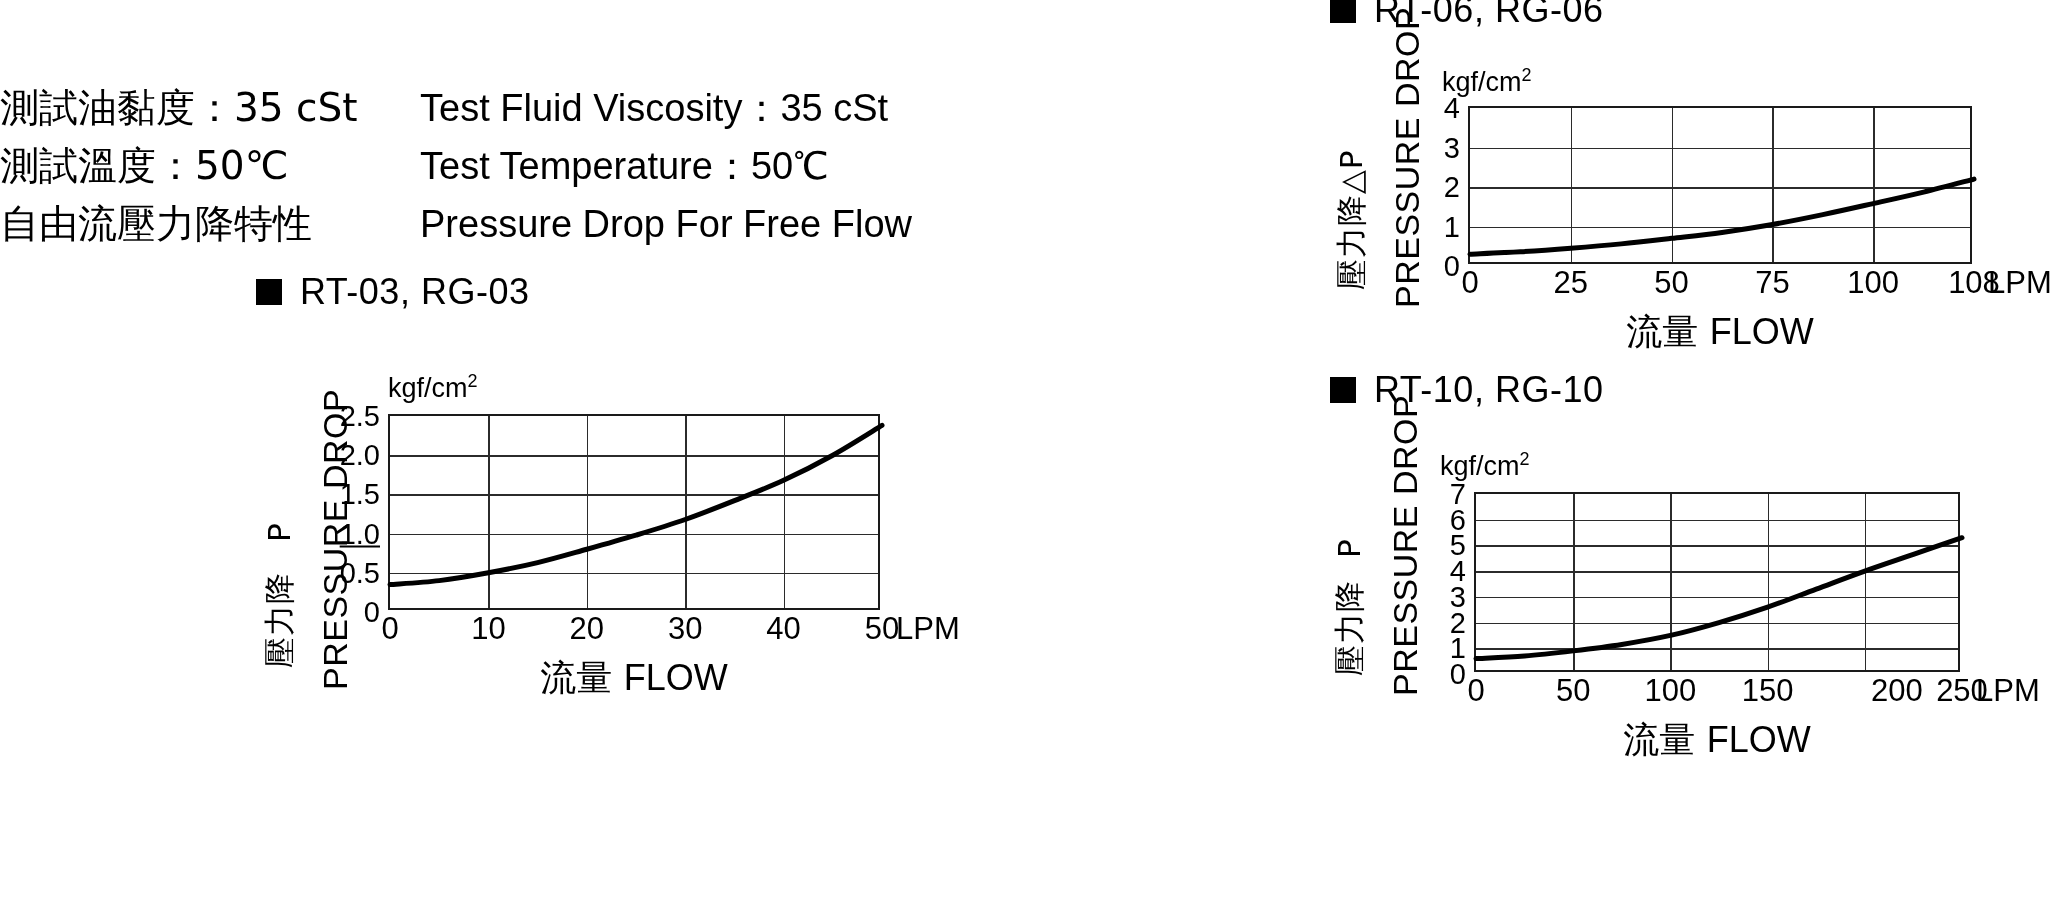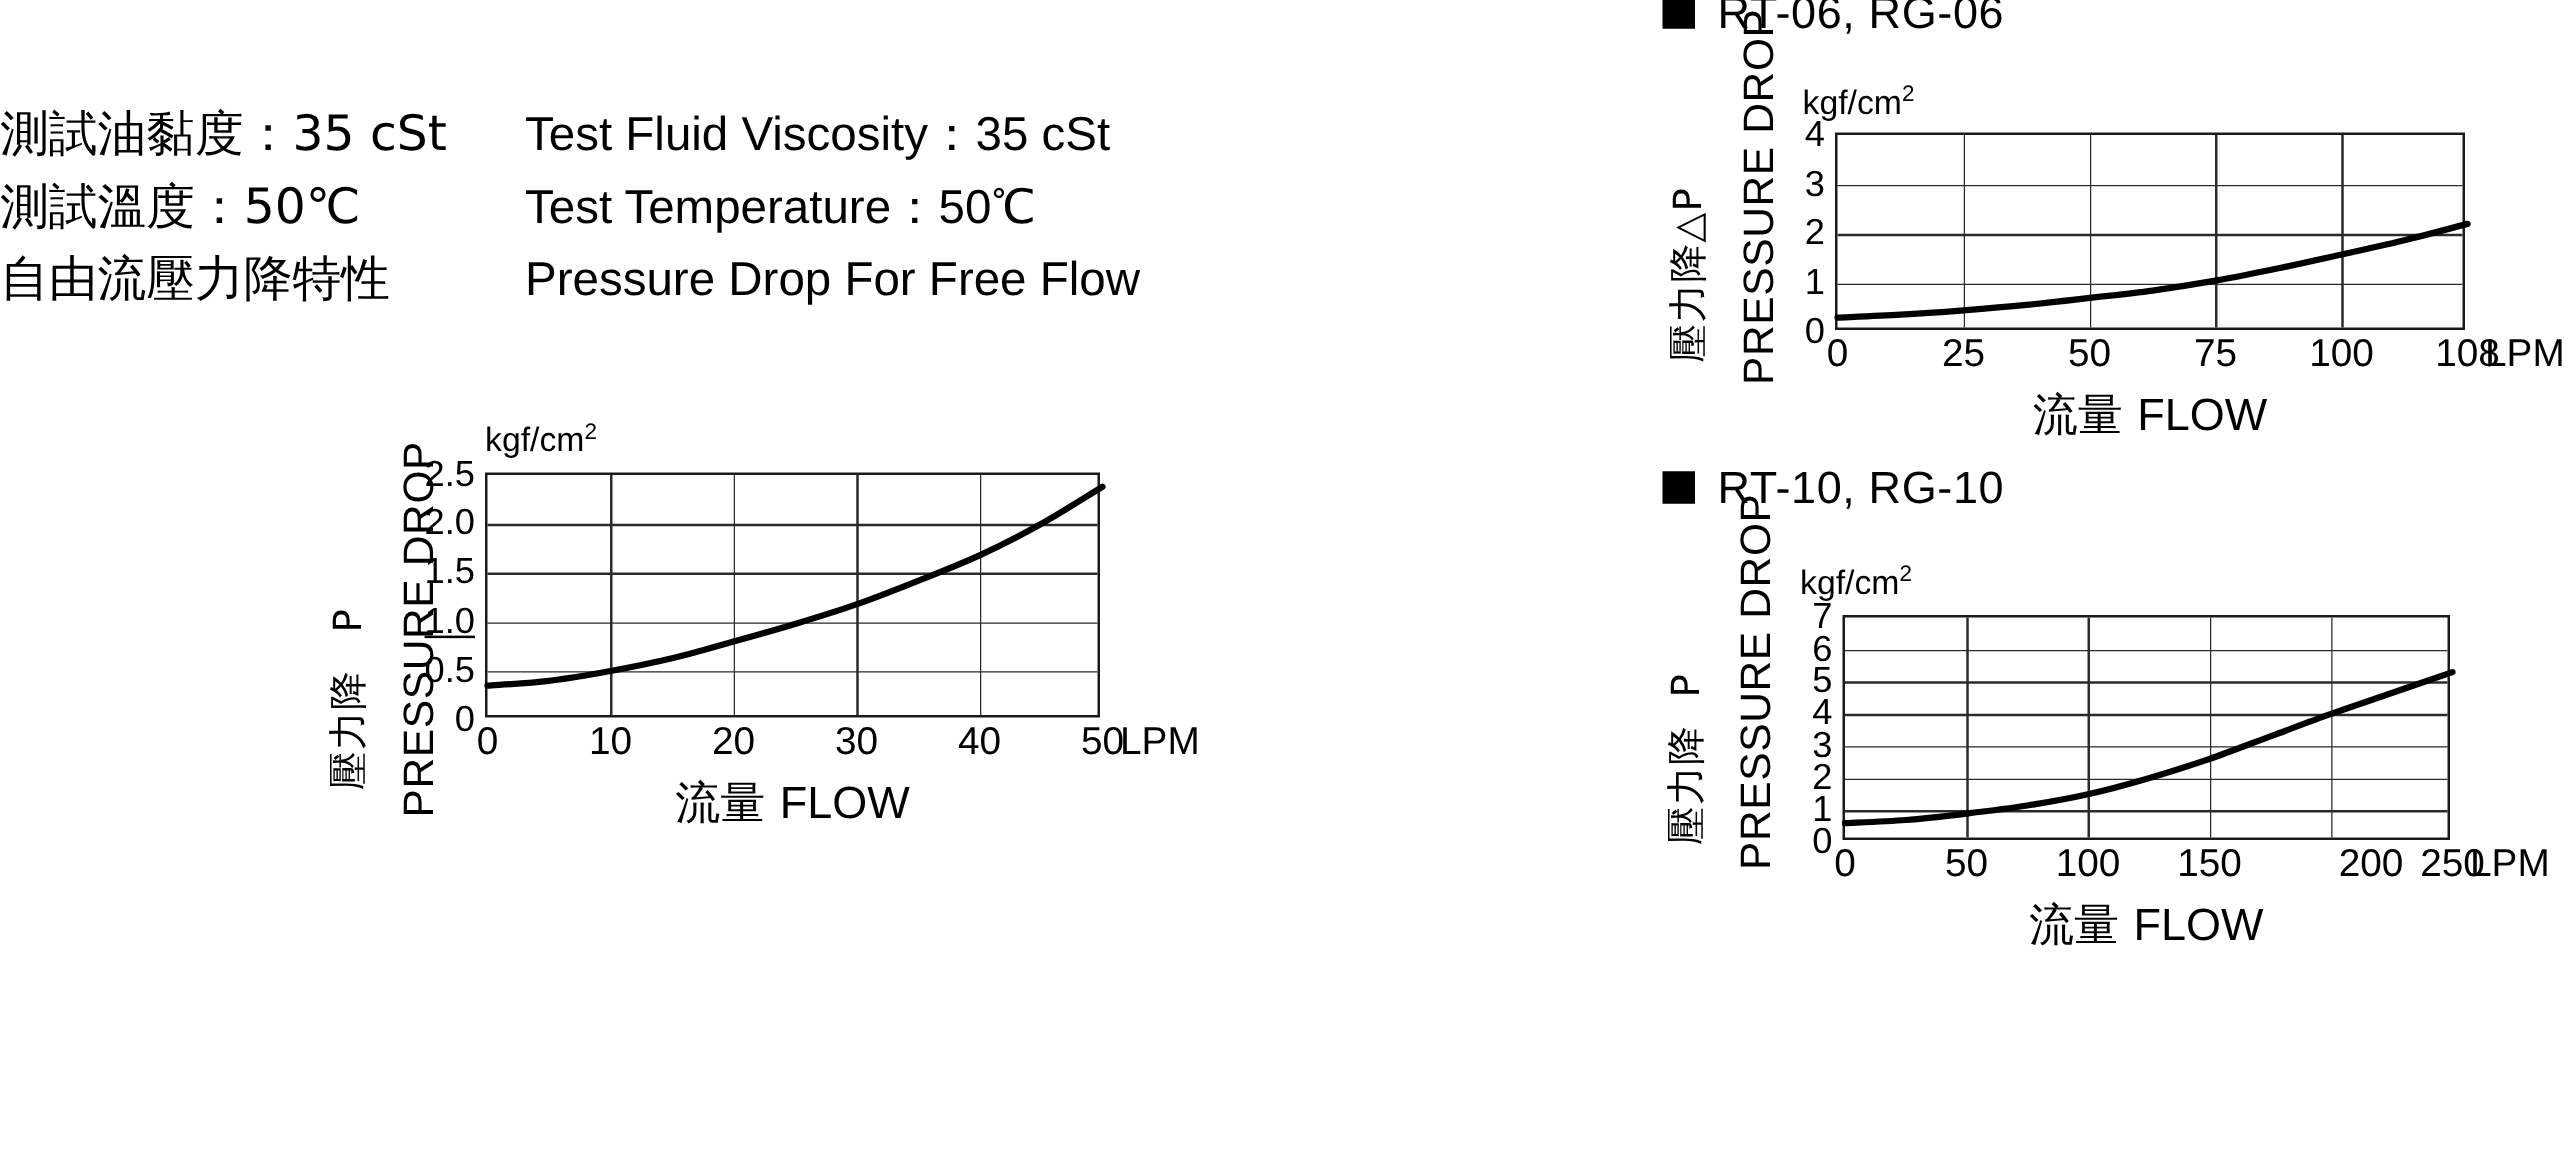--- a/index.html
+++ b/index.html
@@ -154,20 +154,24 @@
     <div class="spec-cn">測試溫度：50℃</div>
     <div class="spec-en">Test Temperature：50℃</div>
   </div>
   <div class="spec-row">
     <div class="spec-cn">自由流壓力降特性</div>
     <div class="spec-en">Pressure Drop For Free Flow</div>
   </div>
 </div>
 
 <div class="chart-block" id="chart-rt-03" style="left:256px; top:274px;">
+  <div class="chart-heading">
+    <span class="heading-square"></span>
+    <span class="heading-text">RT-03, RG-03</span>
+  </div>
   <div class="chart-body" style="height:420px;">
     <div class="vlabel vlabel-cn" style="left:8px; top:358px;">壓力降</div>
     <div class="vlabel vlabel-cn" style="left:8px; top:232px;">P</div>
     <div class="vlabel vlabel-en" style="left:62px; top:380px;">PRESSURE DROP</div>
     <div class="unit-label" style="left:132px; top:62px;"><span>kgf/cm</span><sup>2</sup></div>
     <div class="plot" id="plot-rt-03" style="left:132px; top:104px; width:492px; height:196px;">
       <div class="xaxis-title"><span>流量</span> <span class="en">FLOW</span></div>
     <div class="ytick" style="top: 196px;">0</div>
         <div class="gl-h" style="top: 156.8px;"></div>
         <div class="ytick" style="top: 156.8px;">0.5</div>

